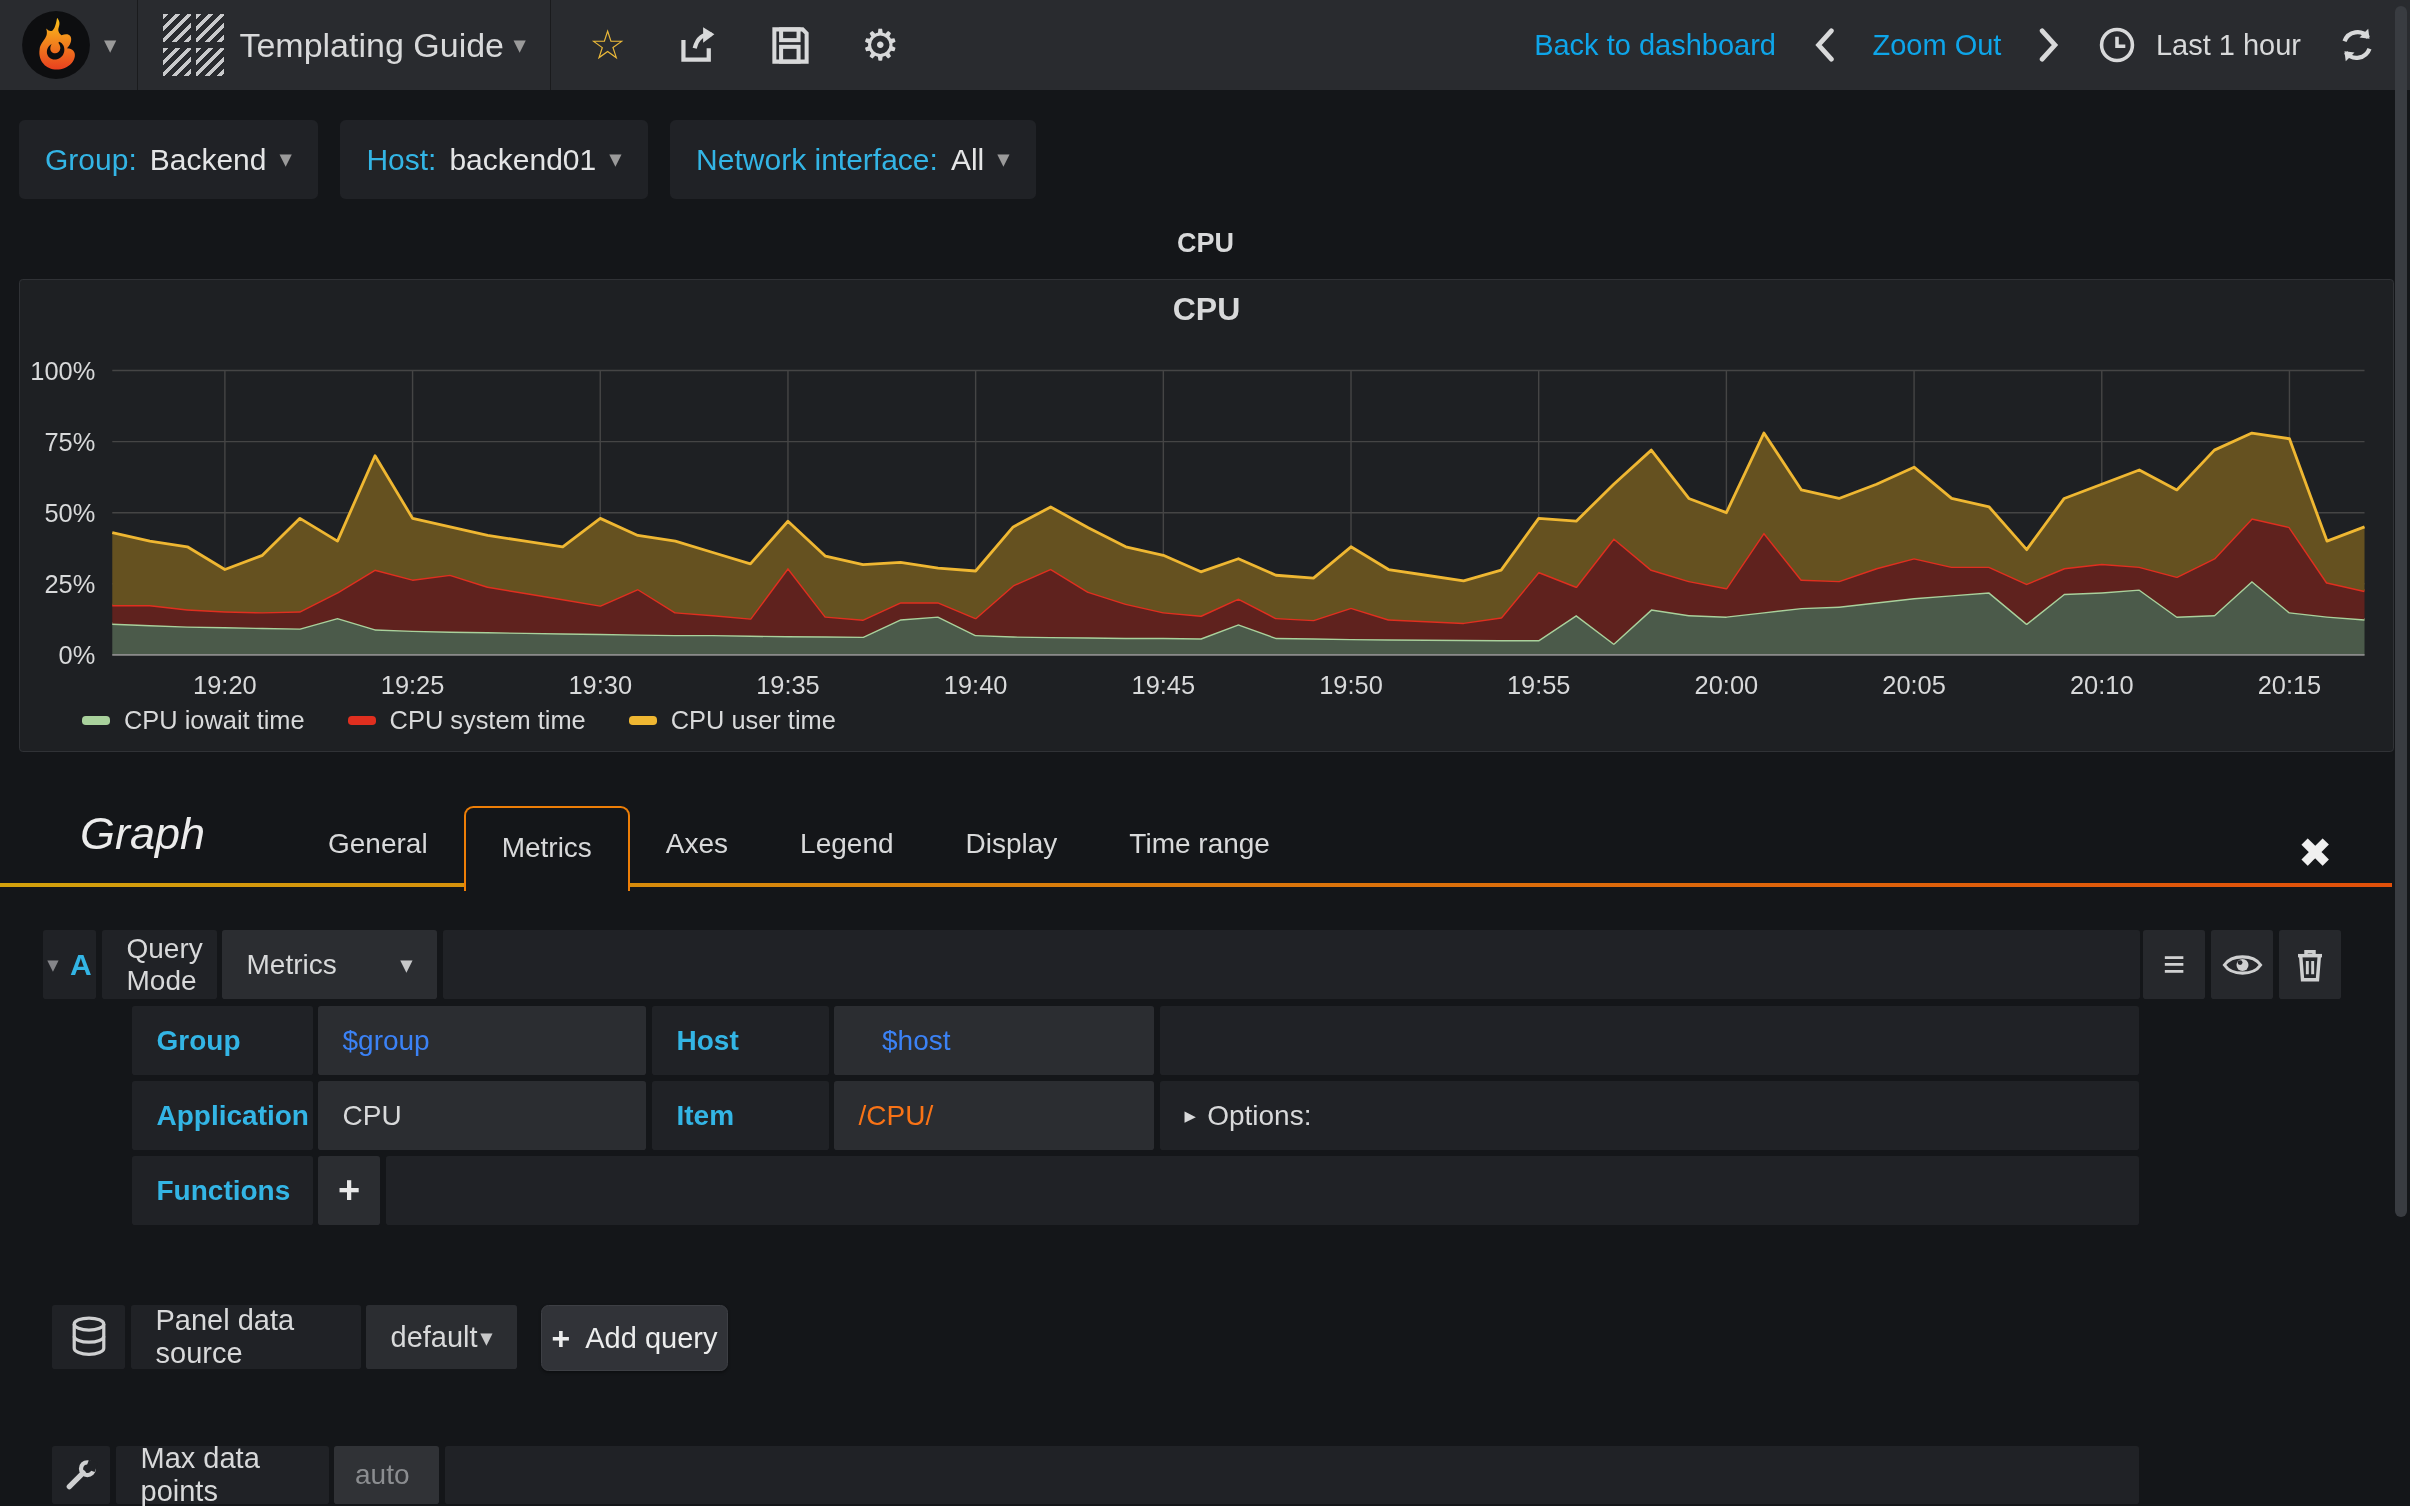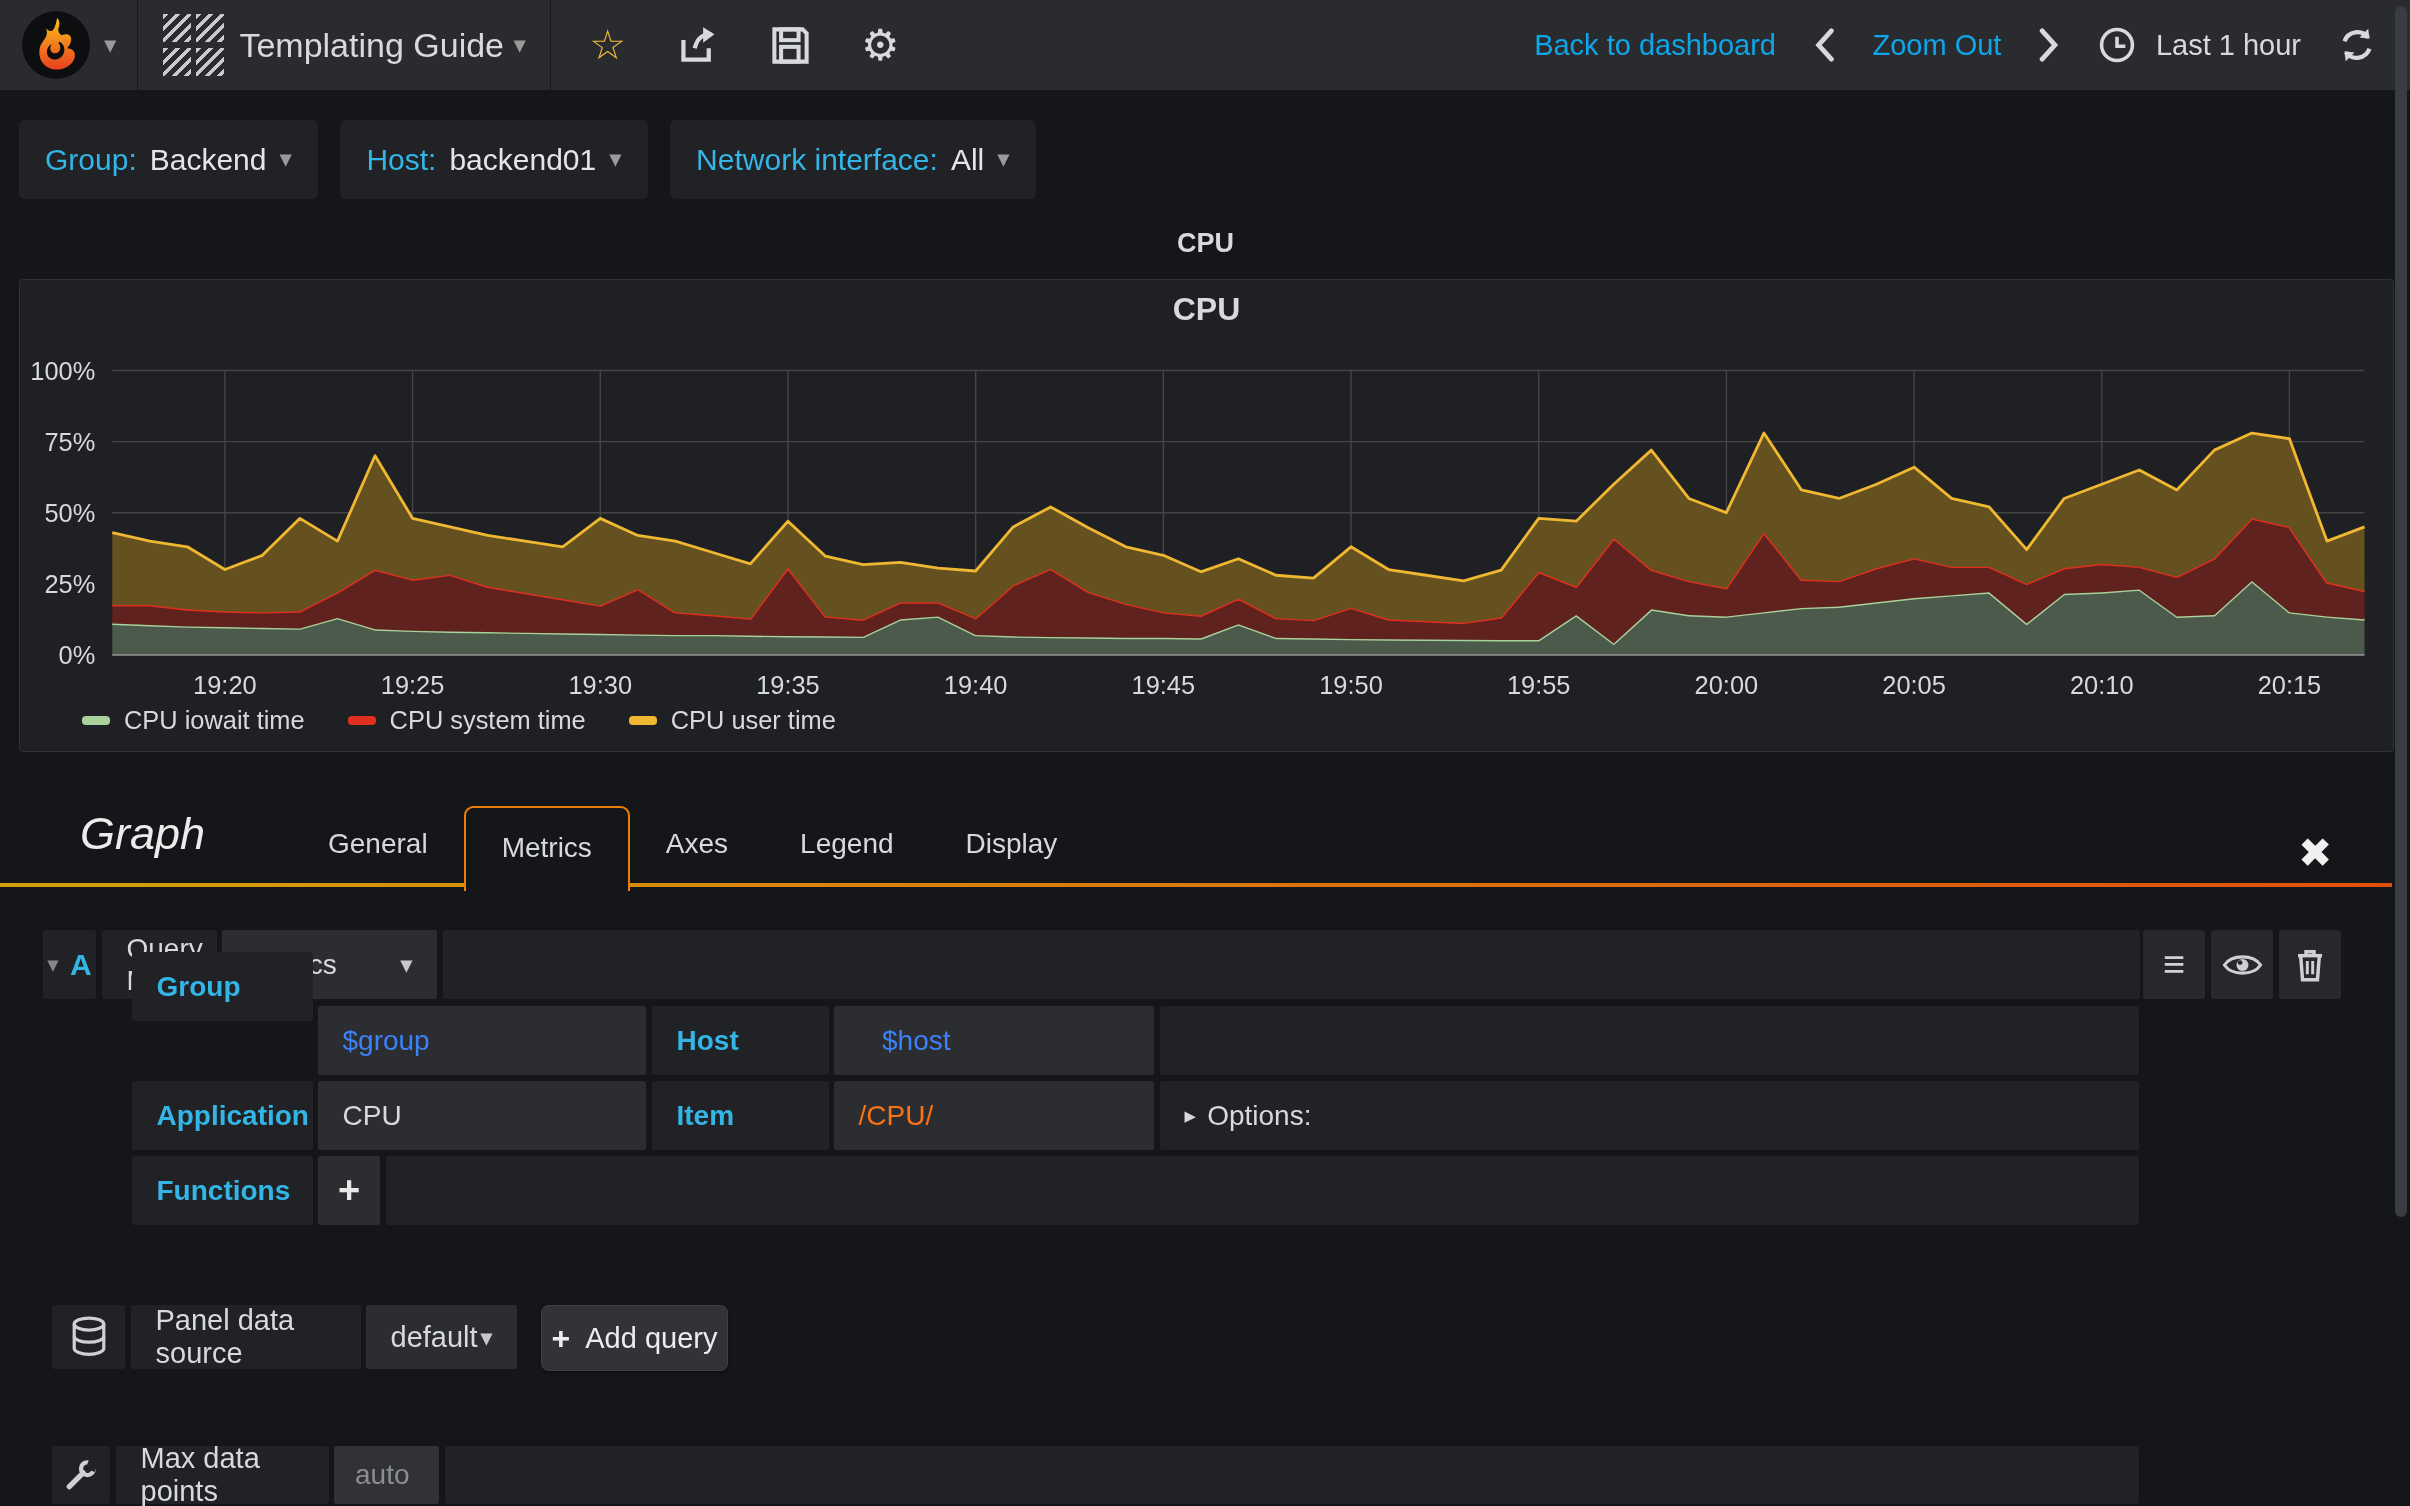--- a/index.html
+++ b/index.html
@@ -233,20 +233,21 @@
     </div>
 </div>
 
 <div class="graph-title">Graph</div>
 <div class="tabs">
   <div class="tab">General</div>
   <div class="tab active">Metrics</div>
   <div class="tab">Axes</div>
   <div class="tab">Legend</div>
   <div class="tab">Display</div>
+  <div class="tab">Time range</div>
 </div>
 <div class="tab-underline"></div>
 <div class="close-x">✖</div>
 
 <div class="cell" style="left:43px;top:930px;width:53px;padding:0 9.4px;justify-content:center;">
   <span class="collapse-caret">▾</span>
   <span class="letter-a">A</span>
 </div>
 <div class="cell" style="left:102px;top:930px;width:115px;">Query Mode</div>
 <div class="cell input" style="left:222px;top:930px;width:215px;">
@@ -266,21 +267,21 @@
 </div>
 <div class="icon-btn" style="left:2279px;top:930px;">
   <svg width="32" height="38" viewBox="0 0 24 28">
     <path d="M3 7 h18" stroke="#cfd0d1" stroke-width="2.6"></path>
     <path d="M9 7 V4 h6 v3" fill="none" stroke="#cfd0d1" stroke-width="2.6"></path>
     <path d="M5 7 l1.4 18 h11.2 L19 7" fill="none" stroke="#cfd0d1" stroke-width="2.6"></path>
     <path d="M10 11 v10 M14 11 v10" stroke="#cfd0d1" stroke-width="2.2"></path>
   </svg>
 </div>
 
-<div class="cell lab" style="left:132px;top:952px;width:181px;">Group</div>
+<div class="cell lab" style="left:132px;top:1006px;width:181px;">Group</div>
 <div class="cell input cyan" style="left:318px;top:1006px;width:328px;">$group</div>
 <div class="cell lab" style="left:652px;top:1006px;width:177px;">Host</div>
 <div class="cell input cyan" style="left:834px;top:1006px;width:320px;padding-left:48px;">$host</div>
 <div class="cell" style="left:1160px;top:1006px;width:979px;"></div>
 
 <div class="cell lab" style="left:132px;top:1081px;width:181px;">Application</div>
 <div class="cell input" style="left:318px;top:1081px;width:328px;">CPU</div>
 <div class="cell lab" style="left:652px;top:1081px;width:177px;">Item</div>
 <div class="cell input gold" style="left:834px;top:1081px;width:320px;">/CPU/</div>
 <div class="cell" style="left:1160px;top:1081px;width:979px;">

